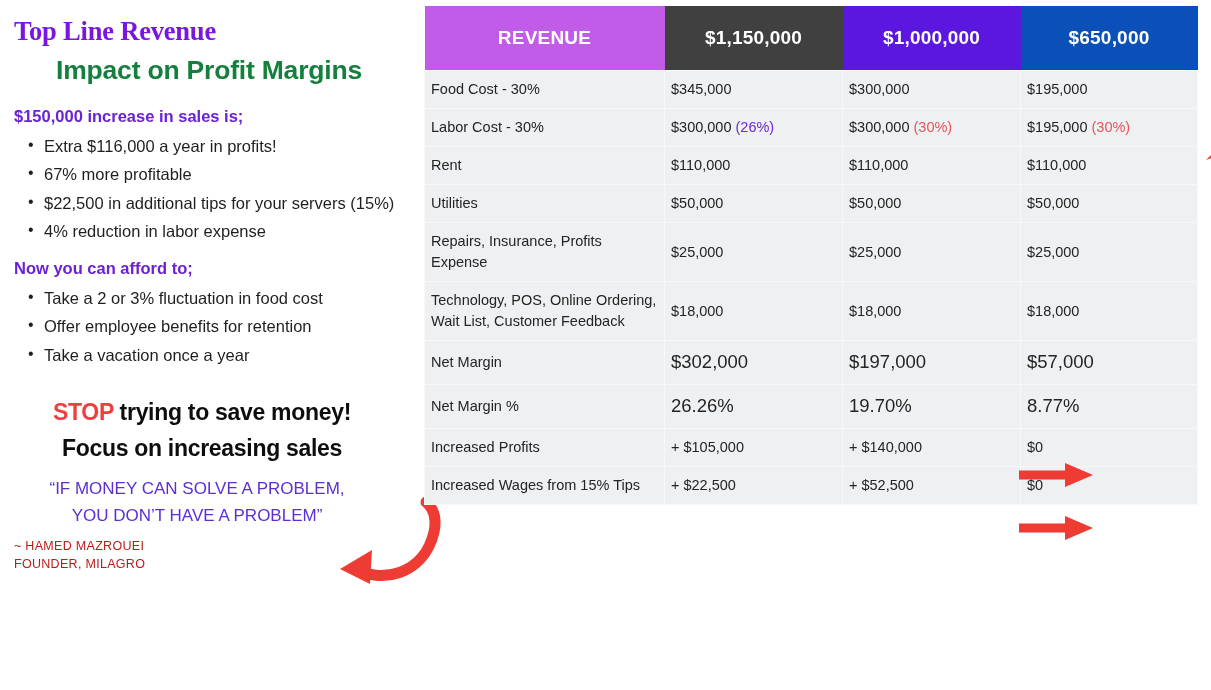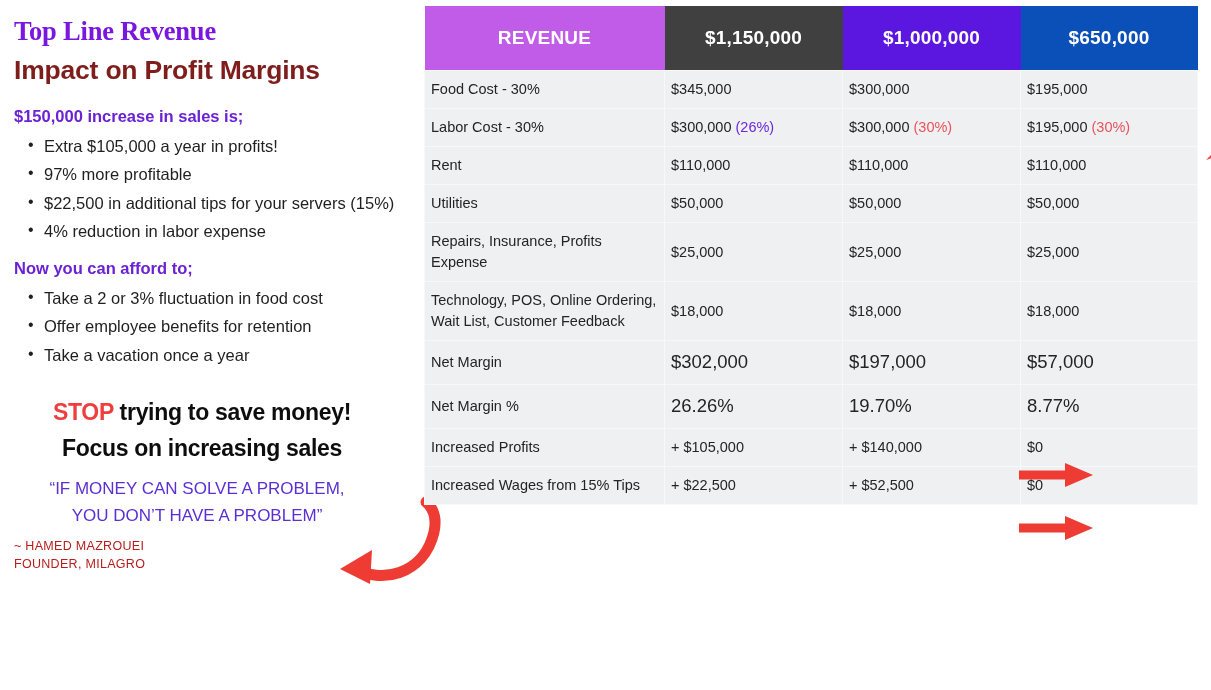--- a/index.html
+++ b/index.html
@@ -31,21 +31,21 @@
     padding: 12px 16px 0 14px;
   }
   .headline {
     font-size: 26.5px;
     font-weight: bold;
     line-height: 1.48;
     letter-spacing: -0.2px;
     margin: 0;
   }
   .headline .l1 { color: #7916e0; display: block; font-family: Liberation Serif, serif; }
-  .headline .l2 { color: #7f1d1d; display: block; }
+  .headline .l2 { color: #15803d; display: block; text-align: center; }
 
   .sub-head {
     color: #6b21d4;
     font-size: 16.5px;
     font-weight: bold;
     margin: 16px 0 4px 0;
     line-height: 1.3;
   }
   .sub-head.second { margin-top: 13px; }
 
@@ -189,22 +189,22 @@
 
   <div class="left-panel">
 
     <div class="headline">
       <span class="l1">Top Line Revenue</span>
       <span class="l2">Impact on Profit Margins</span>
     </div>
 
     <div class="sub-head">$150,000 increase in sales is;</div>
     <ul class="bullets">
-      <li>Extra $105,000 a year in profits!</li>
-      <li>97% more profitable</li>
+      <li>Extra $116,000 a year in profits!</li>
+      <li>67% more profitable</li>
       <li>$22,500 in additional tips for your servers (15%)</li>
       <li>4% reduction in labor expense</li>
     </ul>
 
     <div class="sub-head second">Now you can afford to;</div>
     <ul class="bullets">
       <li>Take a 2 or 3% fluctuation in food cost</li>
       <li>Offer employee benefits for retention</li>
       <li>Take a vacation once a year</li>
     </ul>

